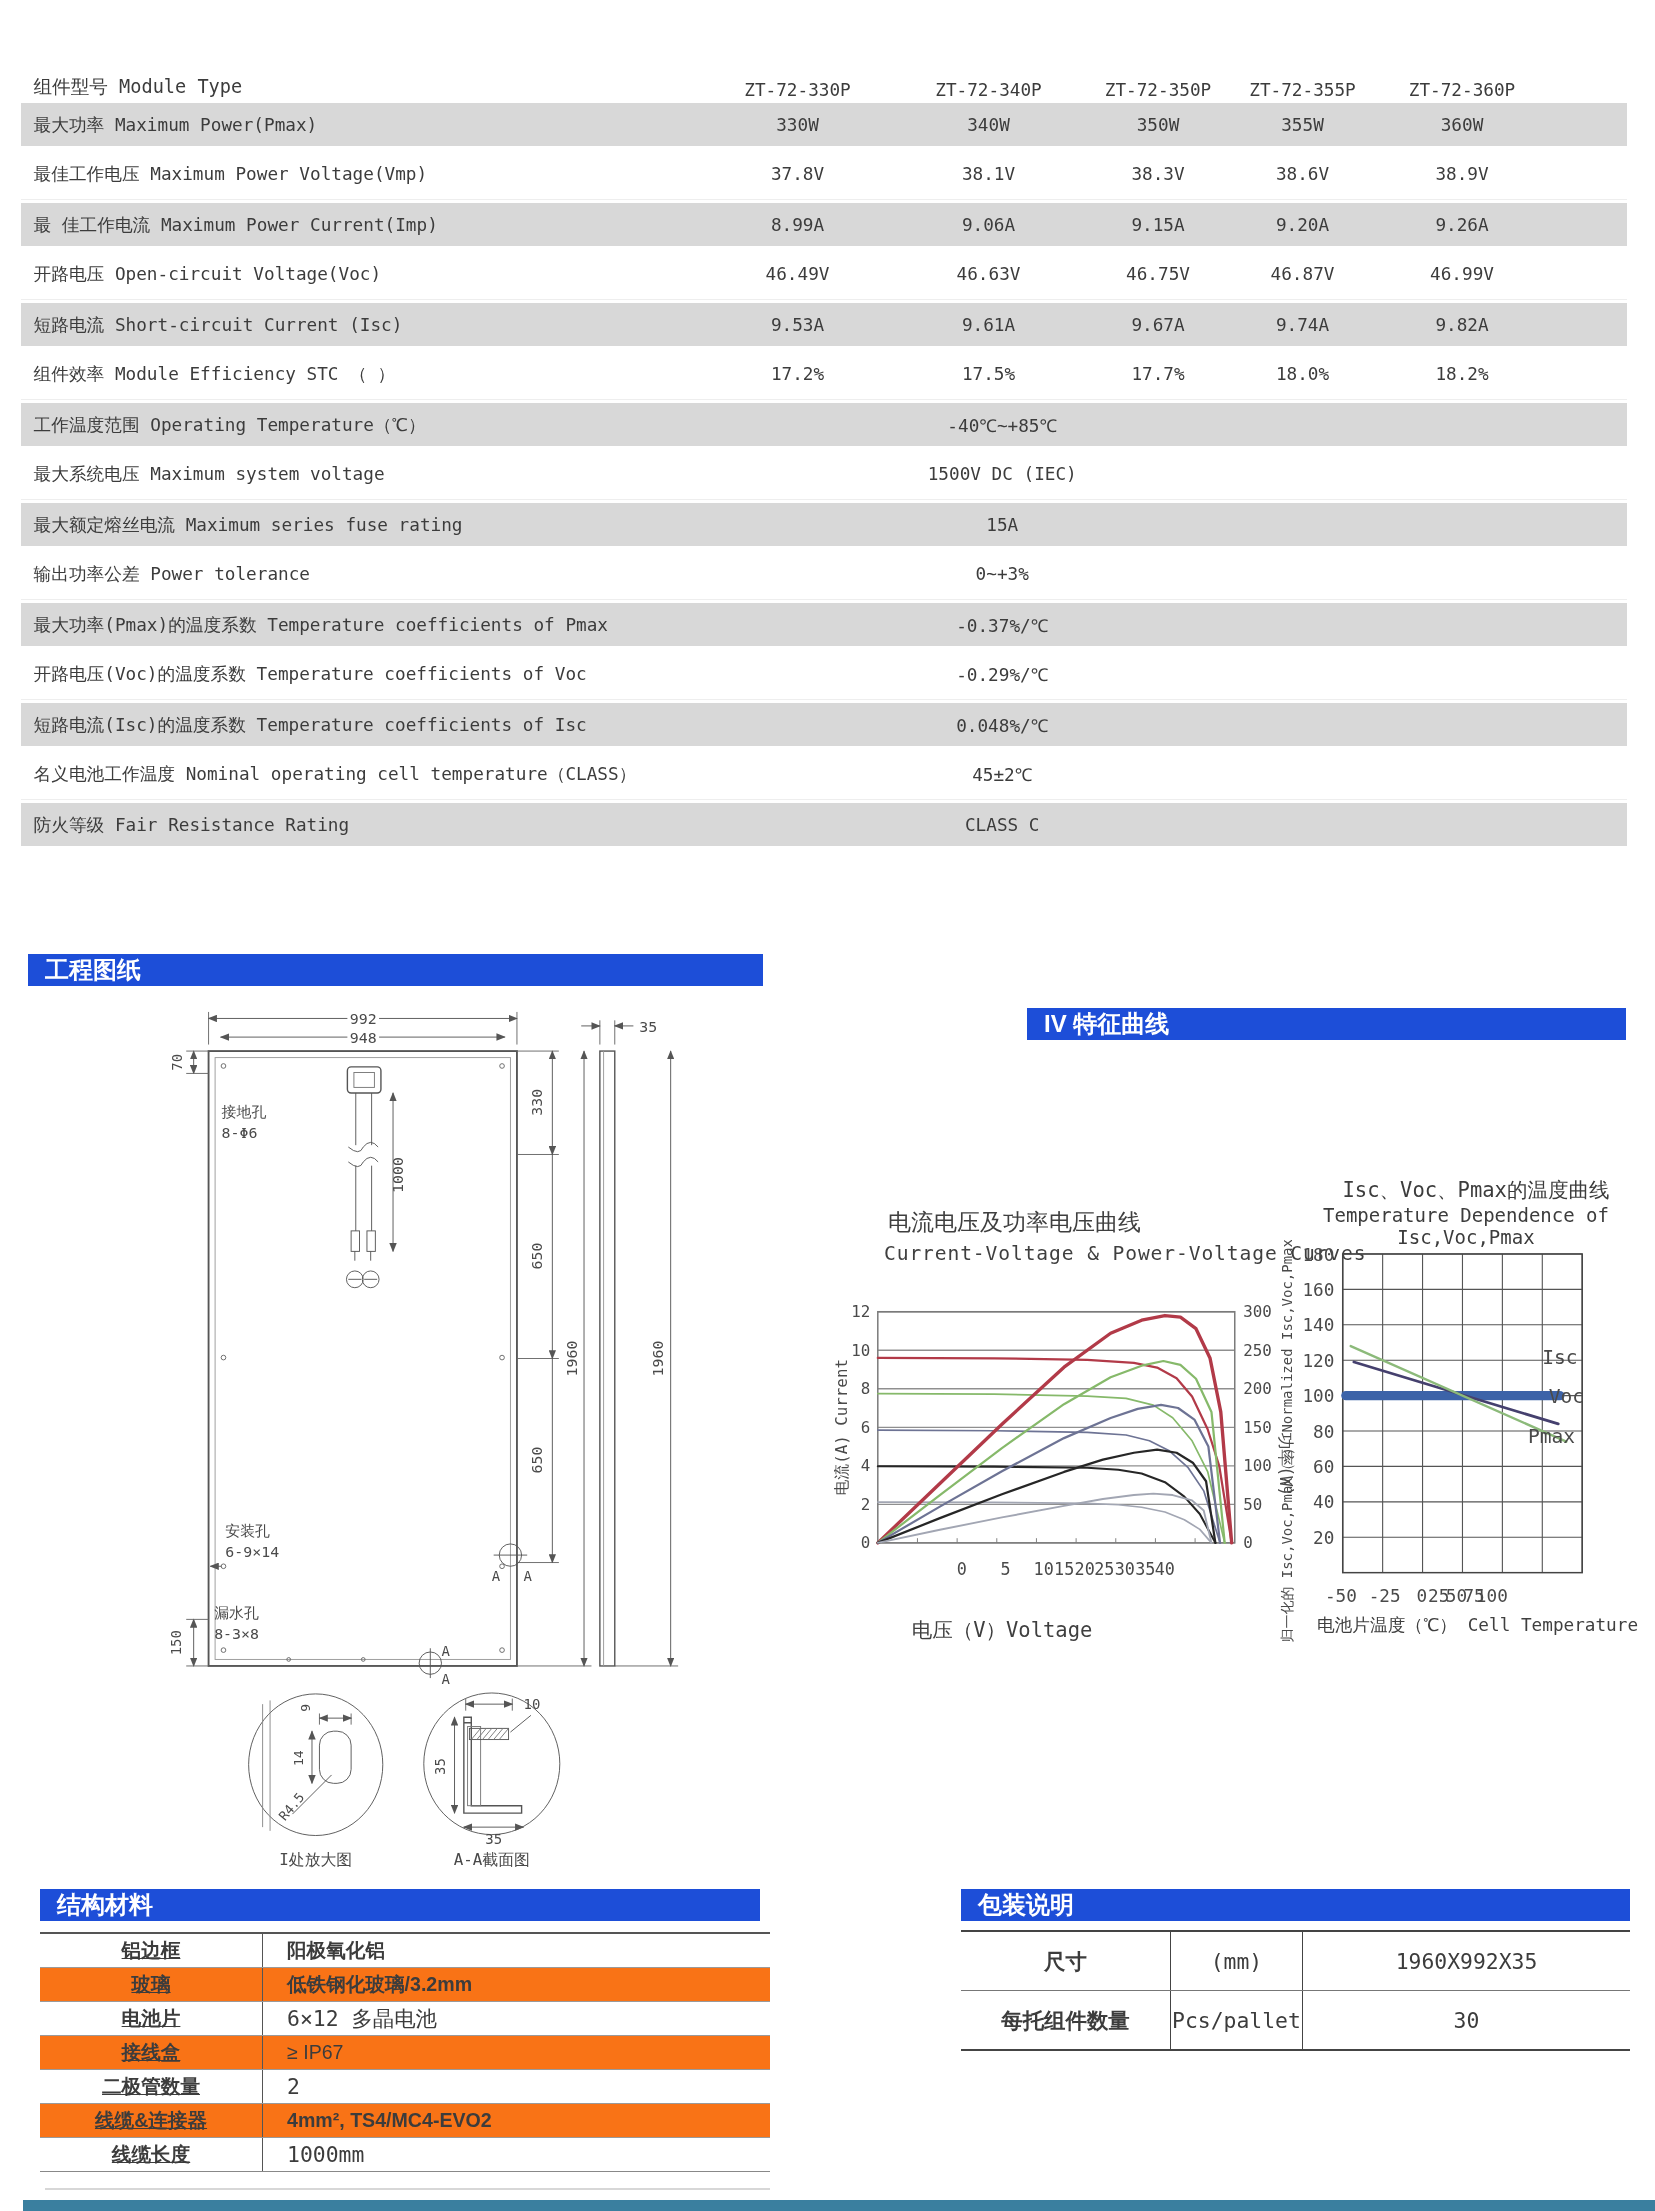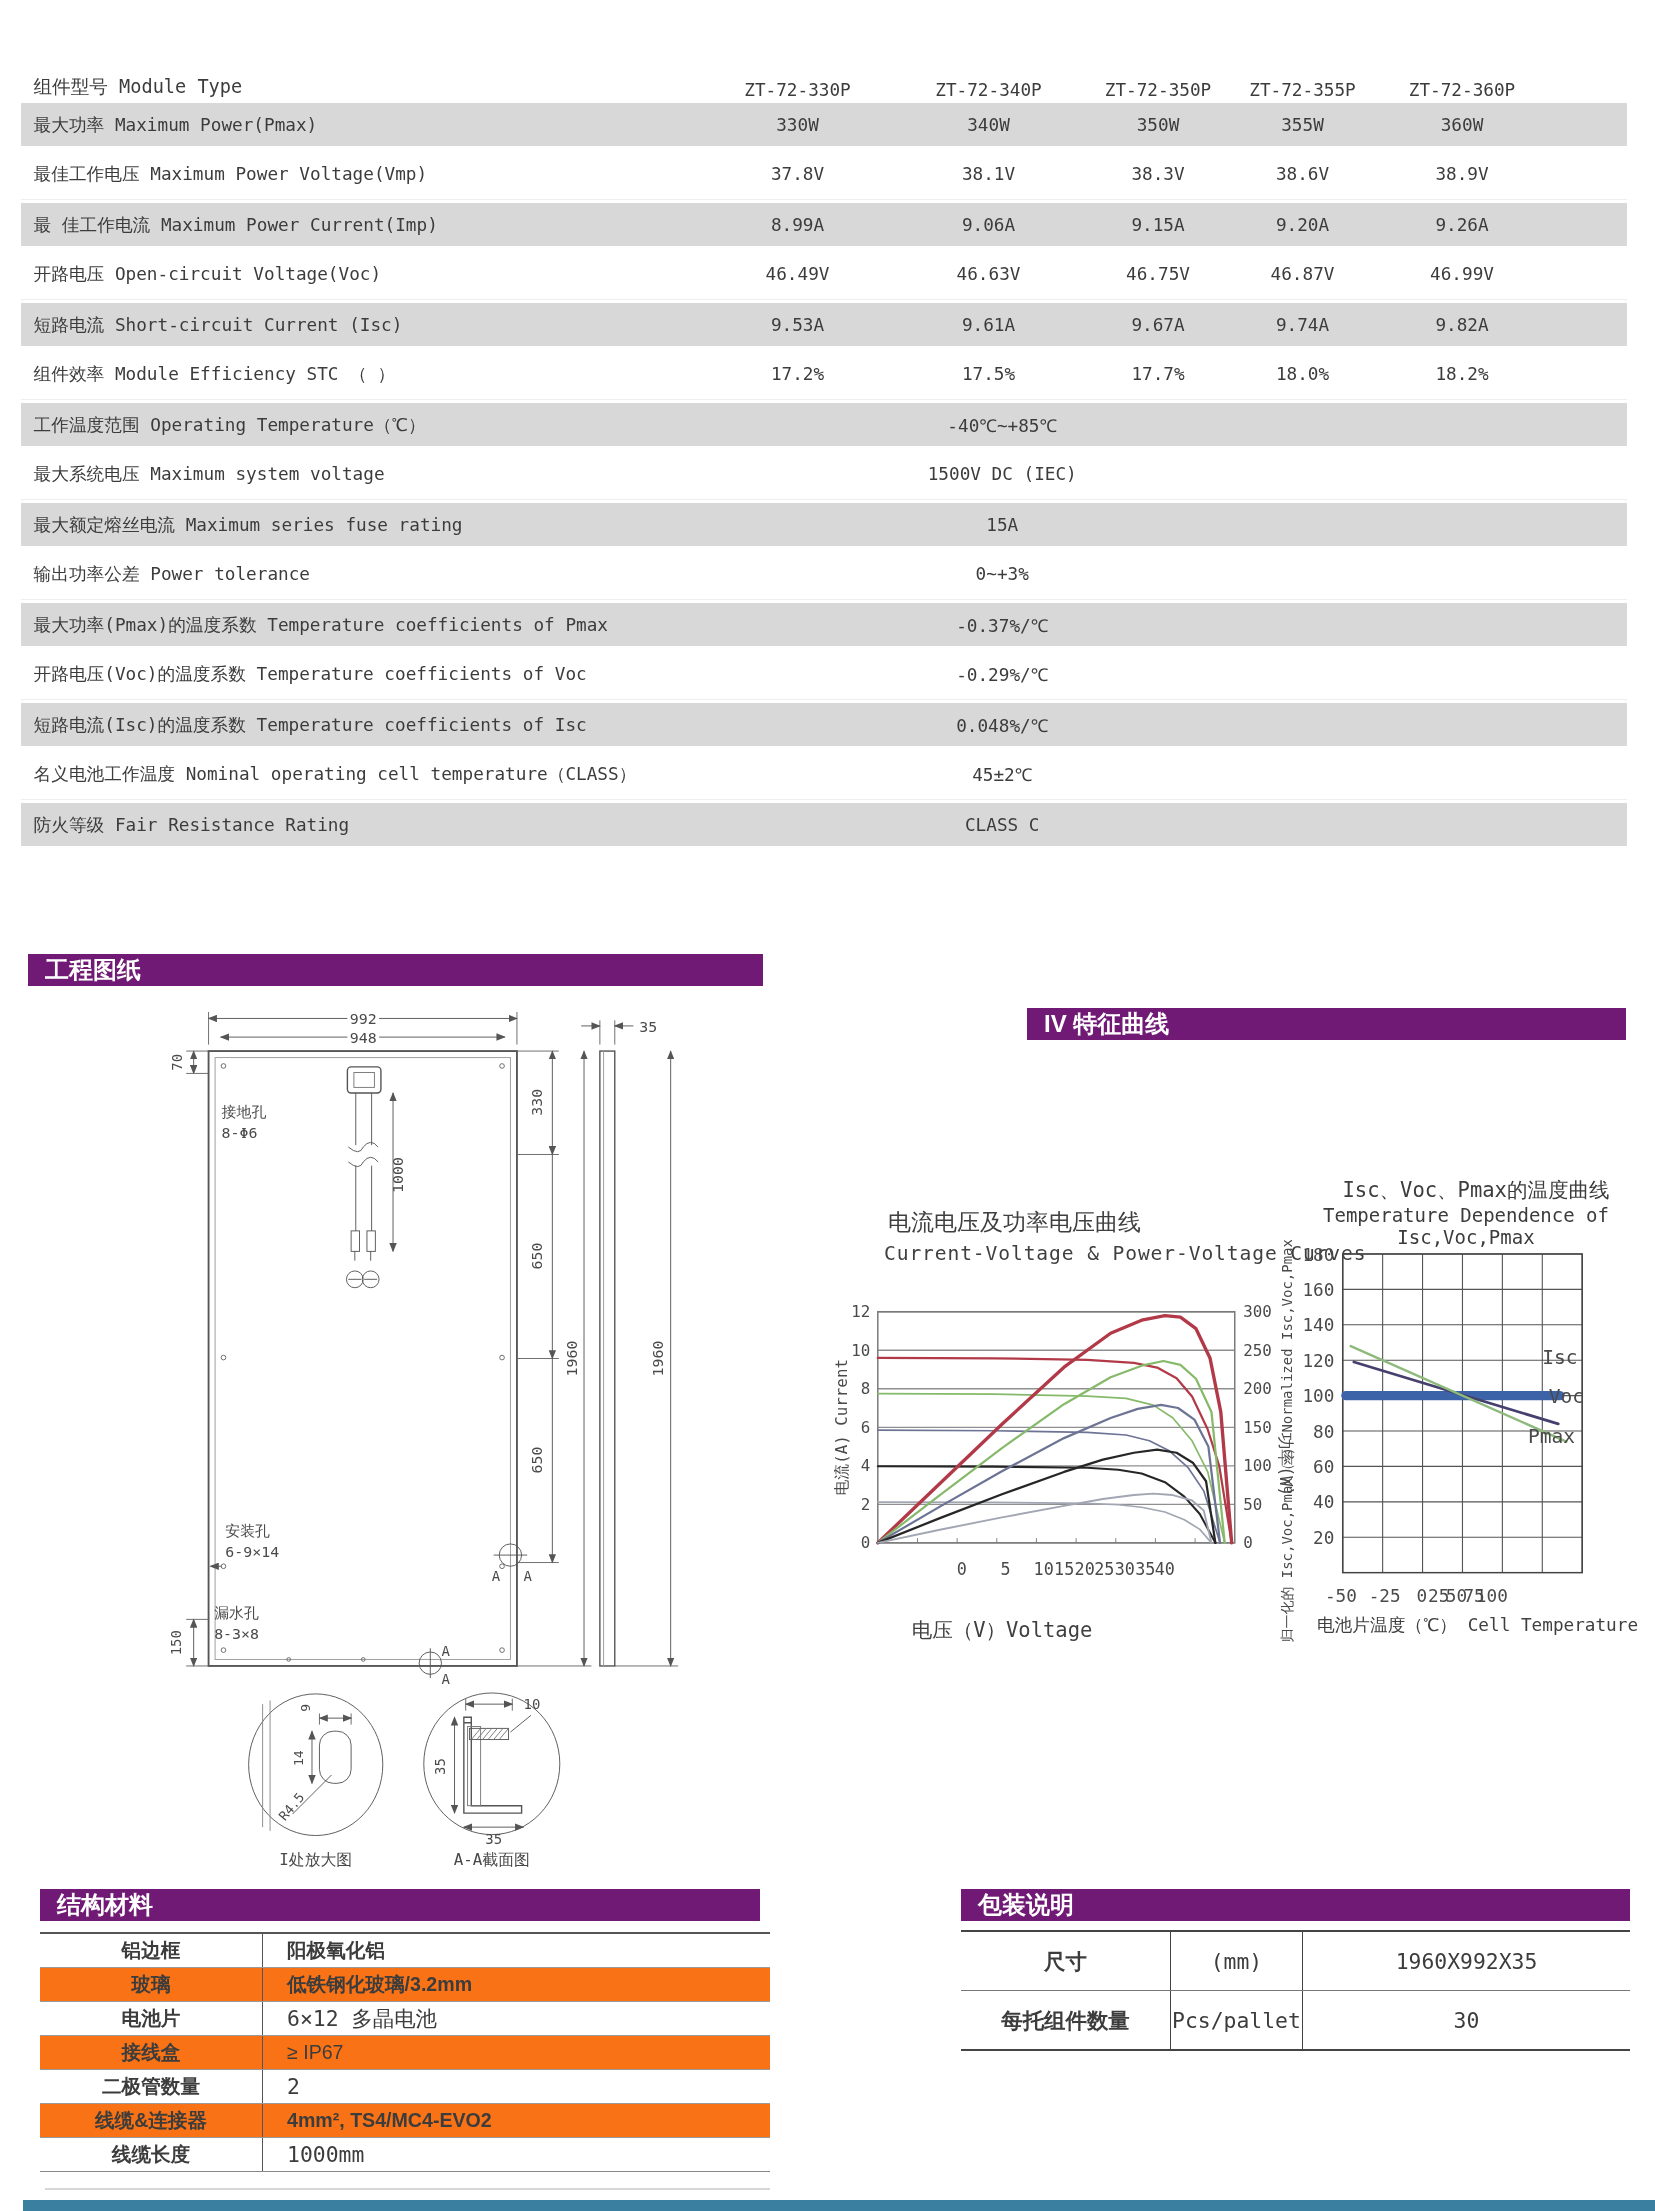--- a/index.html
+++ b/index.html
@@ -13,35 +13,35 @@
   .srow{display:flex;height:50px;align-items:center;font-size:17.7px;}
   .srow.g{background:#d8d8d8;border-top:3.7px solid #fff;border-bottom:3.7px solid #fff;height:43px;}
   .srow.w{border-bottom:0.9px solid #eeeeee;}
   .lblcell{width:679px;padding-left:13px;box-sizing:border-box;font-size:17.7px;}
   .vc{text-align:center;}
   .c1{width:196px;} .c2{width:186px;} .c3{width:153px;} .c4{width:136px;} .c5{width:183px;}
   .span5{width:928px;text-align:center;padding-right:321px;box-sizing:border-box;}
   .hrow .lblcell{font-size:18.6px;}
   .hrow .vc{font-size:17.7px;}
   
-  .bar{background:#701a75;color:#ffffff;font-weight:bold;font-size:24px;display:flex;align-items:center;height:32px;}
+  .bar{background:#1d4ed8;color:#ffffff;font-weight:bold;font-size:24px;display:flex;align-items:center;height:32px;}
   .bar span{padding-left:17px;}
   
   #draw-svg text{font-family:"DejaVu Sans Mono","Liberation Mono",monospace;fill:#4a4a4a;}
   
   .charttitle{font-size:23px;color:#3f3f3f;}
   .chartsub{font-size:19.6px;color:#3f3f3f;letter-spacing:0.9px;}
   .xlab{font-size:20.5px;color:#3f3f3f;text-align:center;}
   
   .btbl{box-sizing:border-box;}
   #mat-table{border-top:2.8px solid #555;border-bottom:1.9px solid #888;}
   .mrow{display:flex;height:33px;align-items:center;border-top:0.9px solid #9a9a9a;font-size:19.6px;}
   .mrow:first-child{border-top:none;}
   .mrow.g{background:#f97316;}
-  .mlbl{width:222px;text-align:left;font-weight:bold;border-right:1.9px solid #555;align-self:stretch;display:flex;align-items:center;justify-content:center;}
+  .mlbl{width:222px;text-align:left;font-weight:bold;border-right:1.9px solid #555;align-self:stretch;display:flex;align-items:center;justify-content:center;text-decoration:underline;}
   .mval{padding-left:24px;}
   .mval.b{font-weight:bold;}
   .mval.cadv{font-size:21.4px;}
   #pack-table{border-top:2.8px solid #444;border-bottom:2.8px solid #444;}
   .prow{display:flex;height:58px;align-items:center;border-top:1.9px solid #777;font-size:21.4px;}
   .prow:first-child{border-top:none;}
   .prow.g{background:#e8e6e3;}
   .plbl{width:209px;text-align:center;font-weight:bold;border-right:1.9px solid #444;align-self:stretch;display:flex;align-items:center;justify-content:center;}
   .punit{width:131px;text-align:center;border-right:1.9px solid #444;align-self:stretch;display:flex;align-items:center;justify-content:center;}
   .pval{flex:1;text-align:center;}

